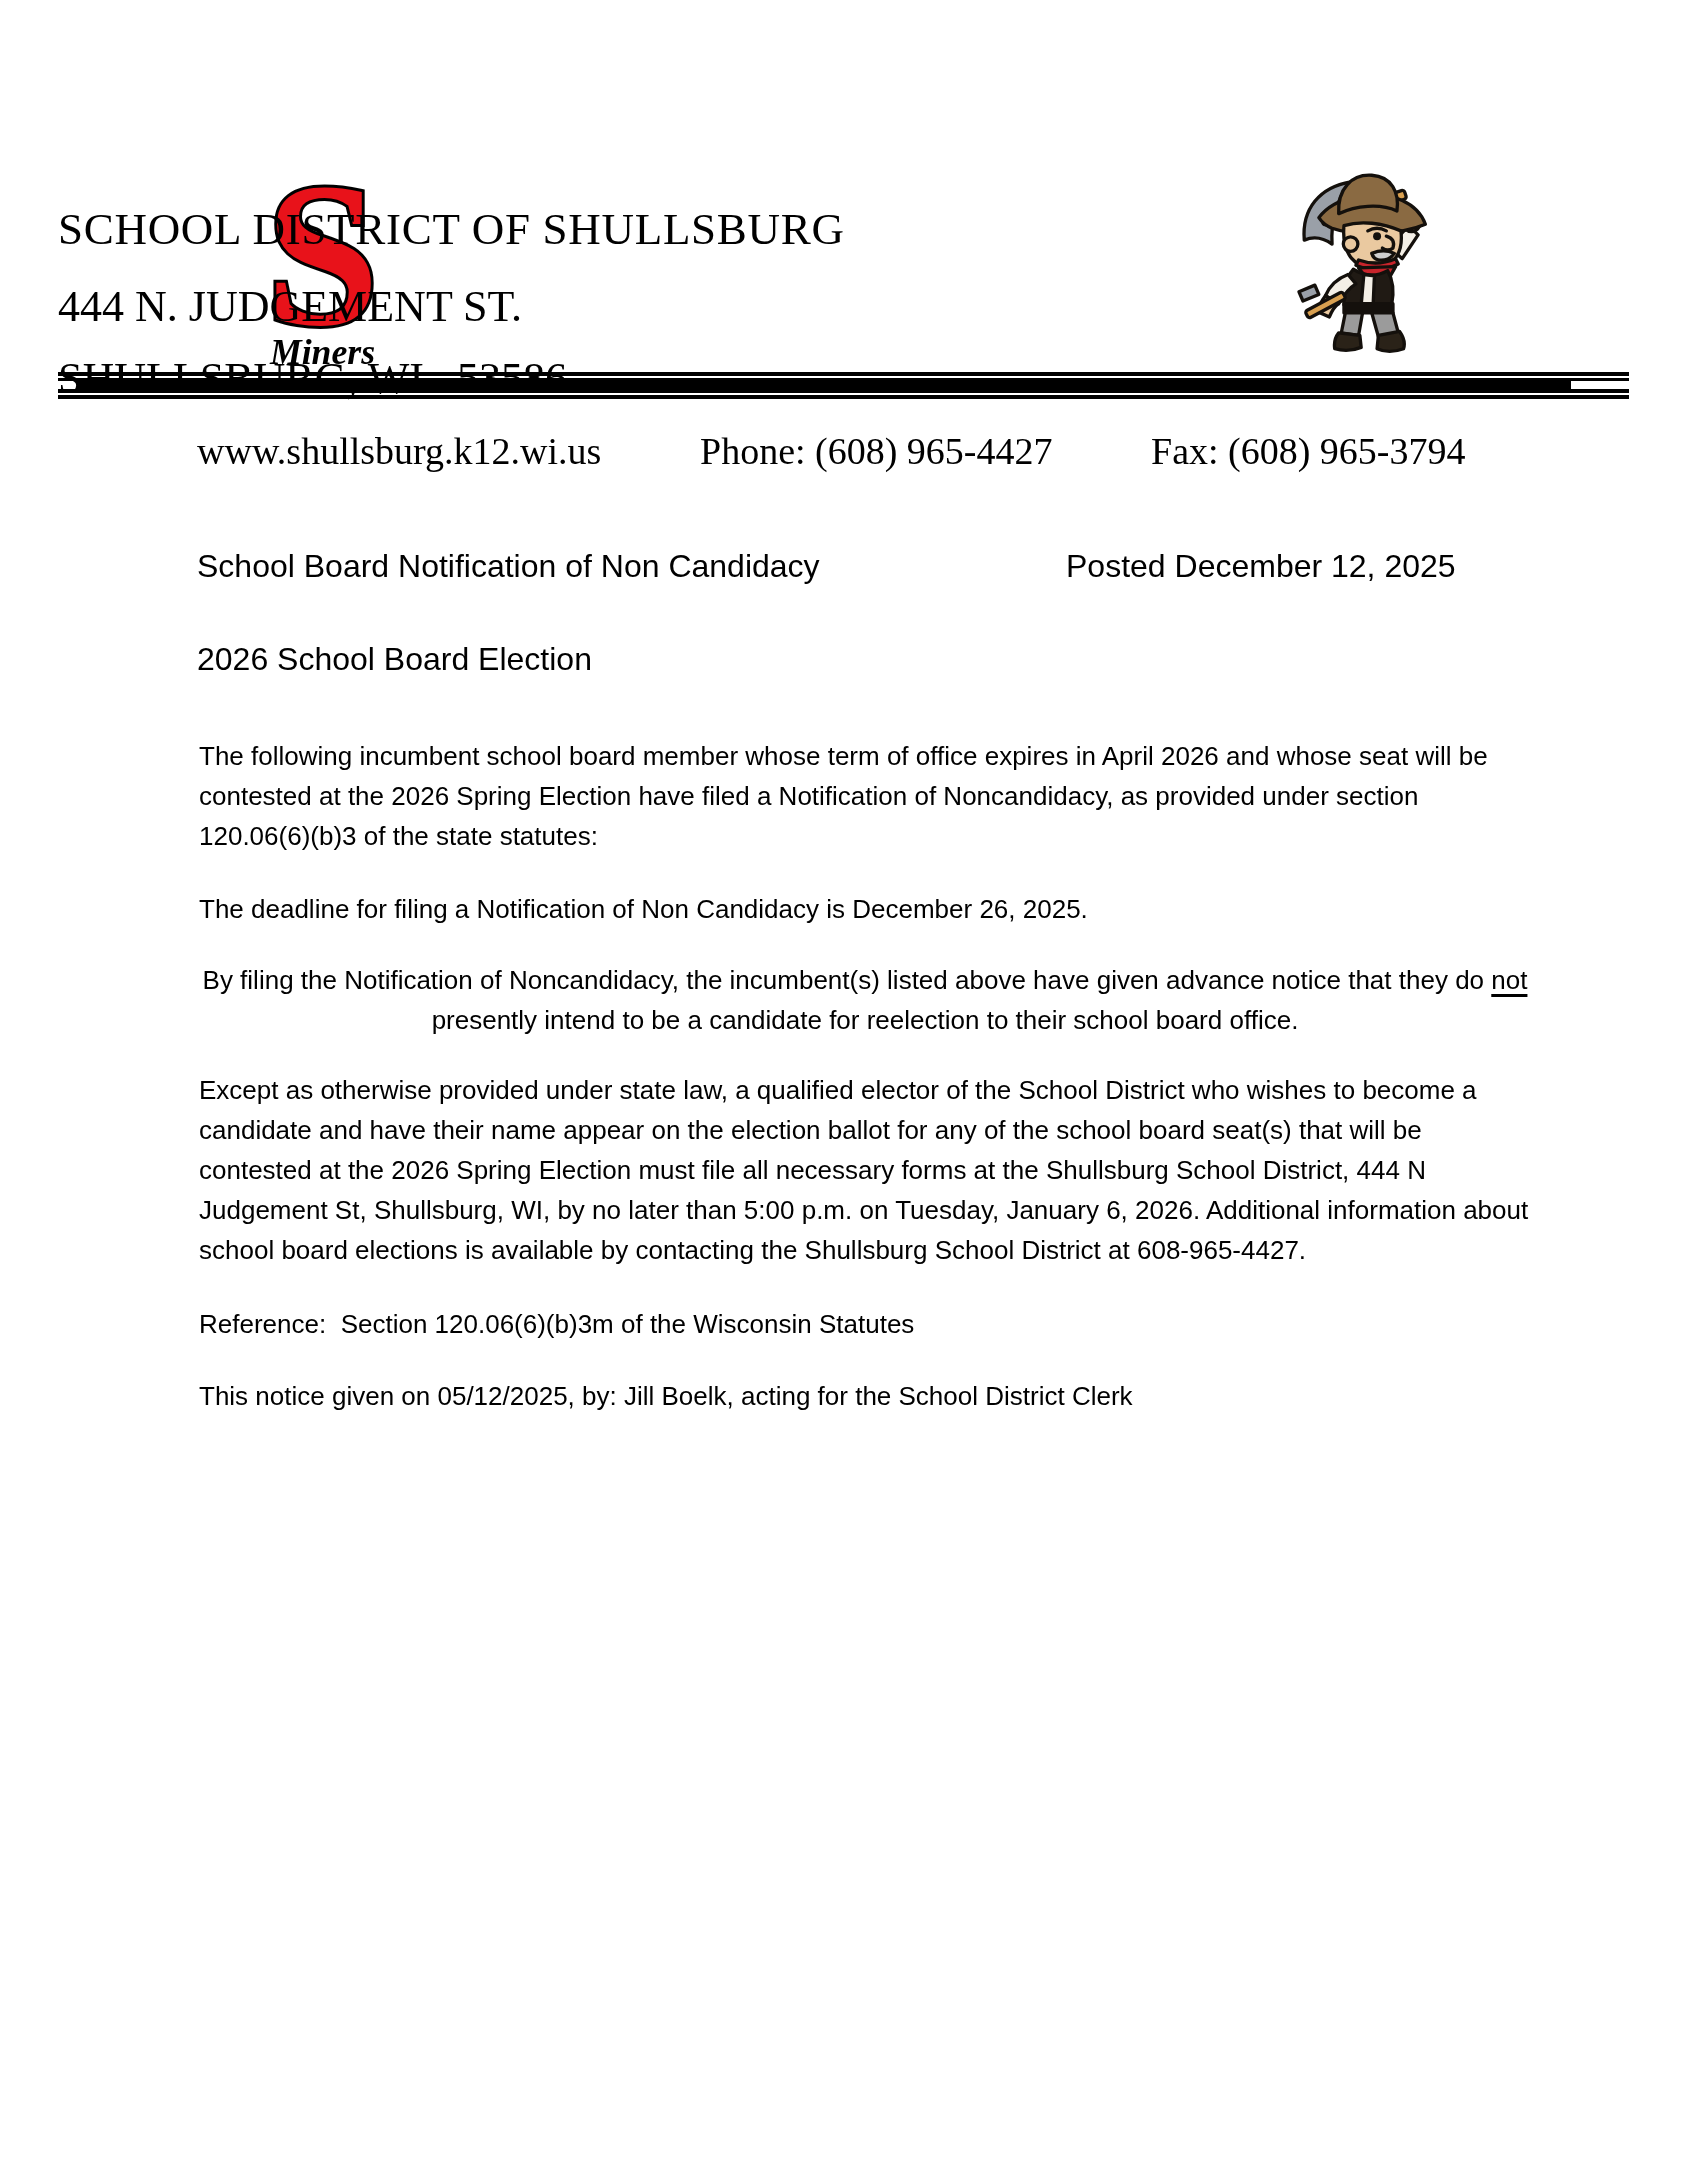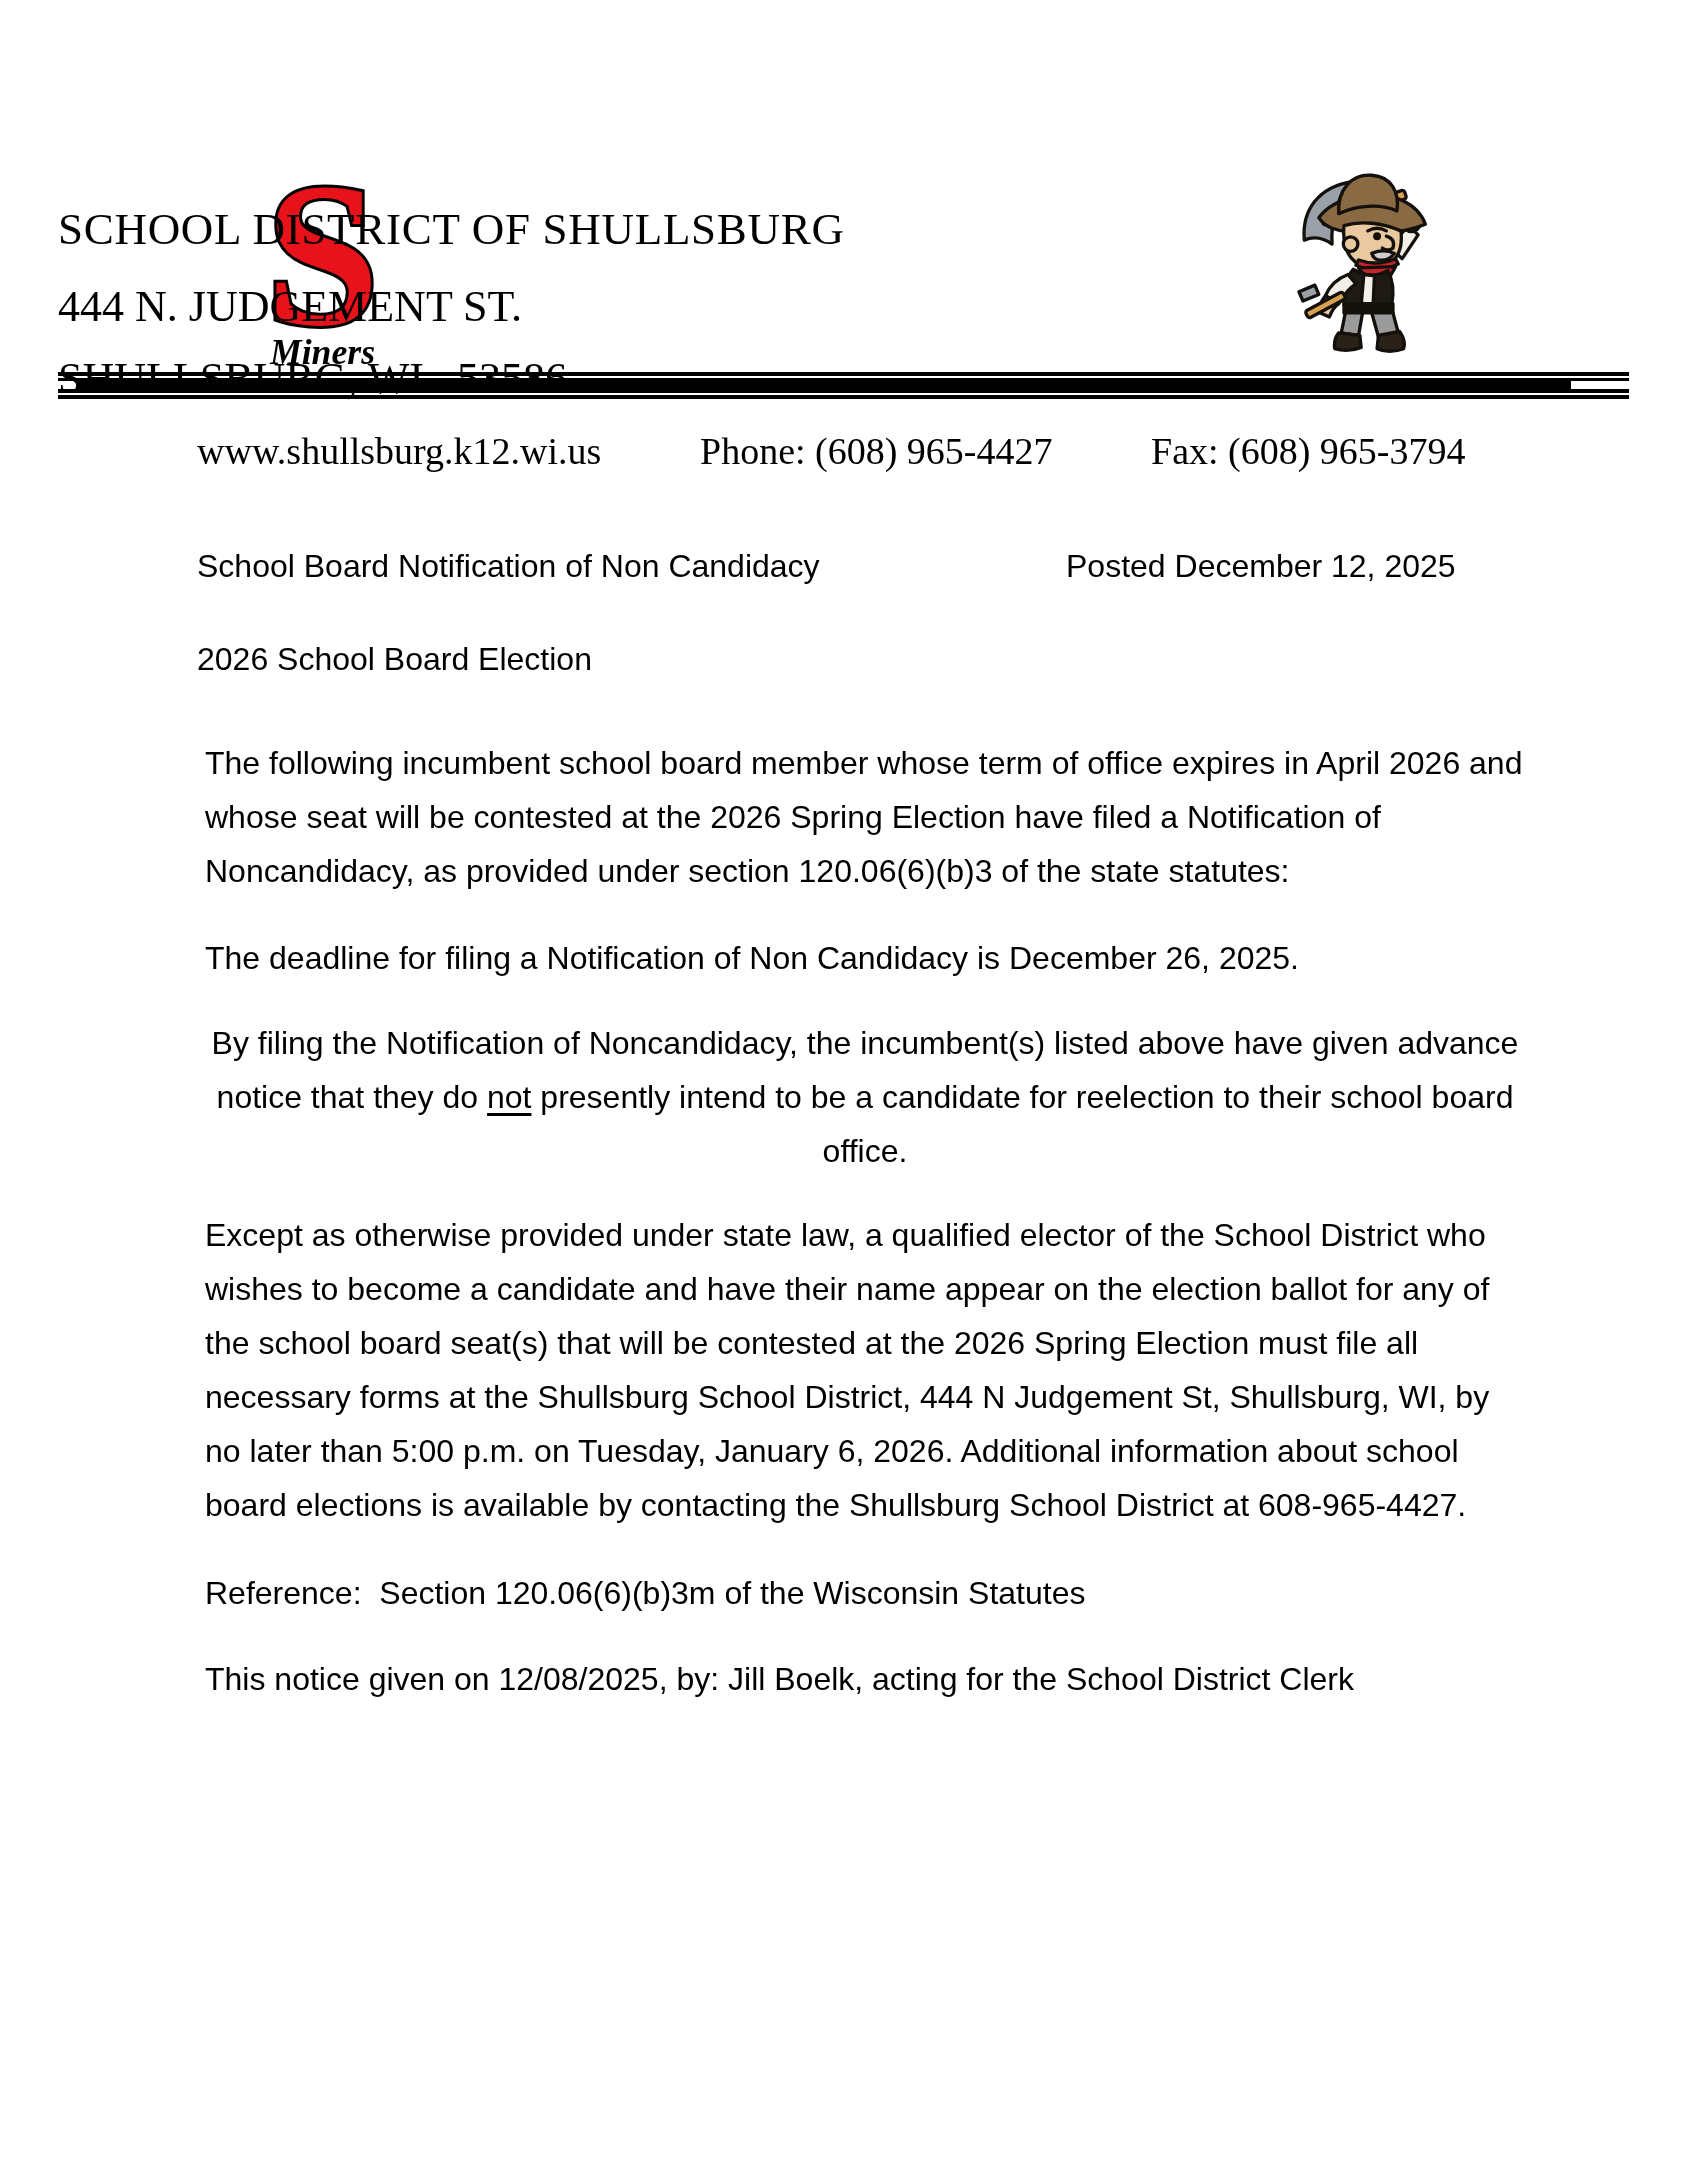--- a/index.html
+++ b/index.html
@@ -45,21 +45,21 @@
     font-family: "Liberation Serif", serif; font-size: 38px; line-height: 48px;
   }
   .contact-website { position: absolute; left: 0; }
   .contact-phone { position: absolute; left: 503px; }
   .contact-fax { position: absolute; left: 954px; }
 
   .heading-row { position: relative; margin-top: 71px; height: 41px; font-size: 32px; line-height: 41px; }
   .heading-posted { position: absolute; left: 869px; }
   .subtitle { margin-top: 52px; font-size: 32px; line-height: 41px; }
 
-  .para { margin: 8px; font-size: 32px; line-height: 54px; }
+  .para { margin: 2px; font-size: 26px; line-height: 40px; }
   .p-intro { margin-top: 56px; }
   .candidate-row { position: relative; margin-top: 31px; height: 40px; font-size: 29px; line-height: 40px; }
   .date-filed { position: absolute; left: 813px; }
   .p-deadline { margin-top: 33px; }
   .p-byfiling { margin-top: 31px; text-align: center; }
   .p-elector { margin-top: 30px; }
   .p-reference { margin-top: 34px; }
   .p-given { margin-top: 32px; }
   .u-not {
     text-decoration: underline;
@@ -152,18 +152,18 @@
 
 
       <p class="para p-deadline t">The deadline for filing a Notification of Non Candidacy is December 26, 2025.</p>
 
       <p class="para p-byfiling"><span class="t">By filing the Notification of Noncandidacy, the incumbent(s) listed above have given advance notice that they do </span><span class="t u-not">not</span><span class="t"> presently intend to be a candidate for reelection to their school board office.</span></p>
 
       <p class="para p-elector t">Except as otherwise provided under state law, a qualified elector of the School District who wishes to become a candidate and have their name appear on the election ballot for any of the school board seat(s) that will be contested at the 2026 Spring Election must file all necessary forms at the Shullsburg School District, 444 N Judgement St, Shullsburg, WI, by no later than 5:00 p.m. on Tuesday, January 6, 2026. Additional information about school board elections is available by contacting the Shullsburg School District at 608-965-4427.</p>
 
       <p class="para p-reference t">Reference:  Section 120.06(6)(b)3m of the Wisconsin Statutes</p>
 
-      <p class="para p-given t">This notice given on 12/08/2025, by: Jill Boelk, acting for the School District Clerk</p>
+      <p class="para p-given t">This notice given on 05/12/2025, by: Jill Boelk, acting for the School District Clerk</p>
 
     </main>
   </div>
 </div>
 
 
 </body></html>

